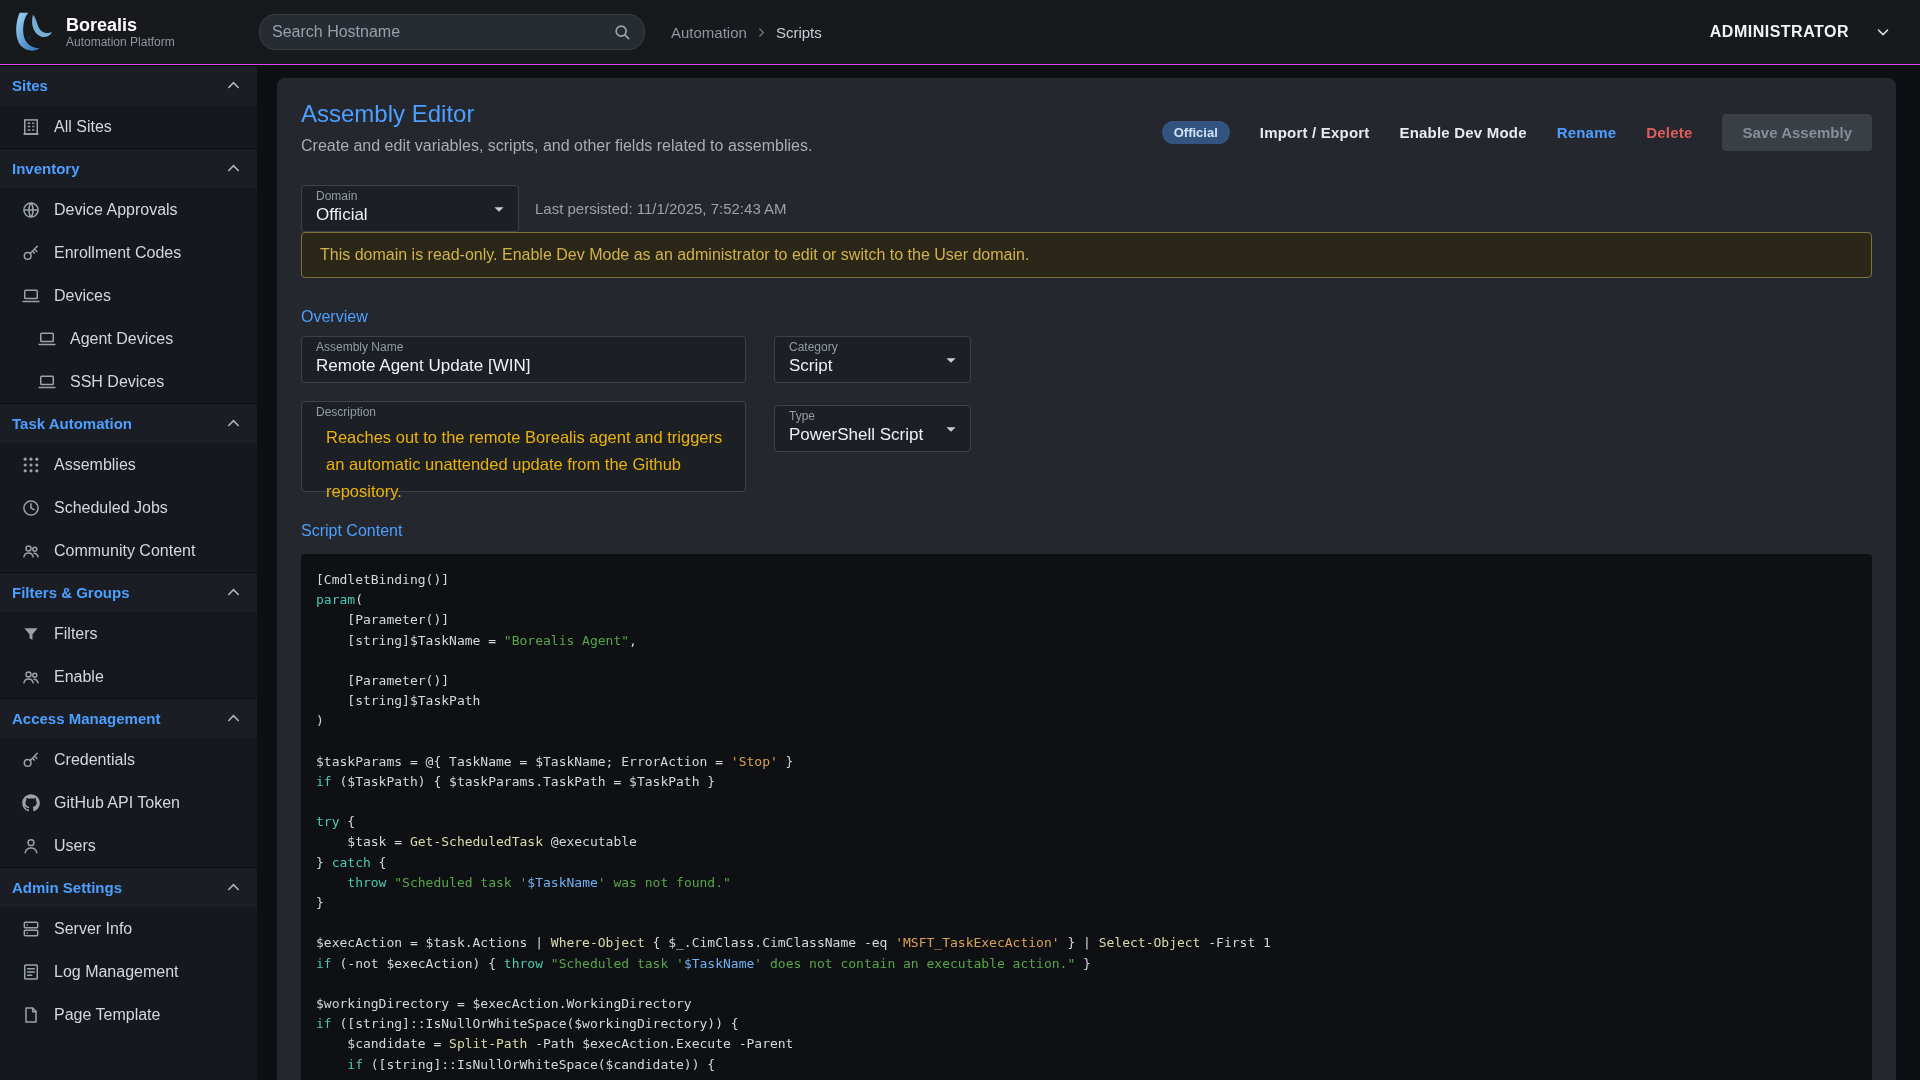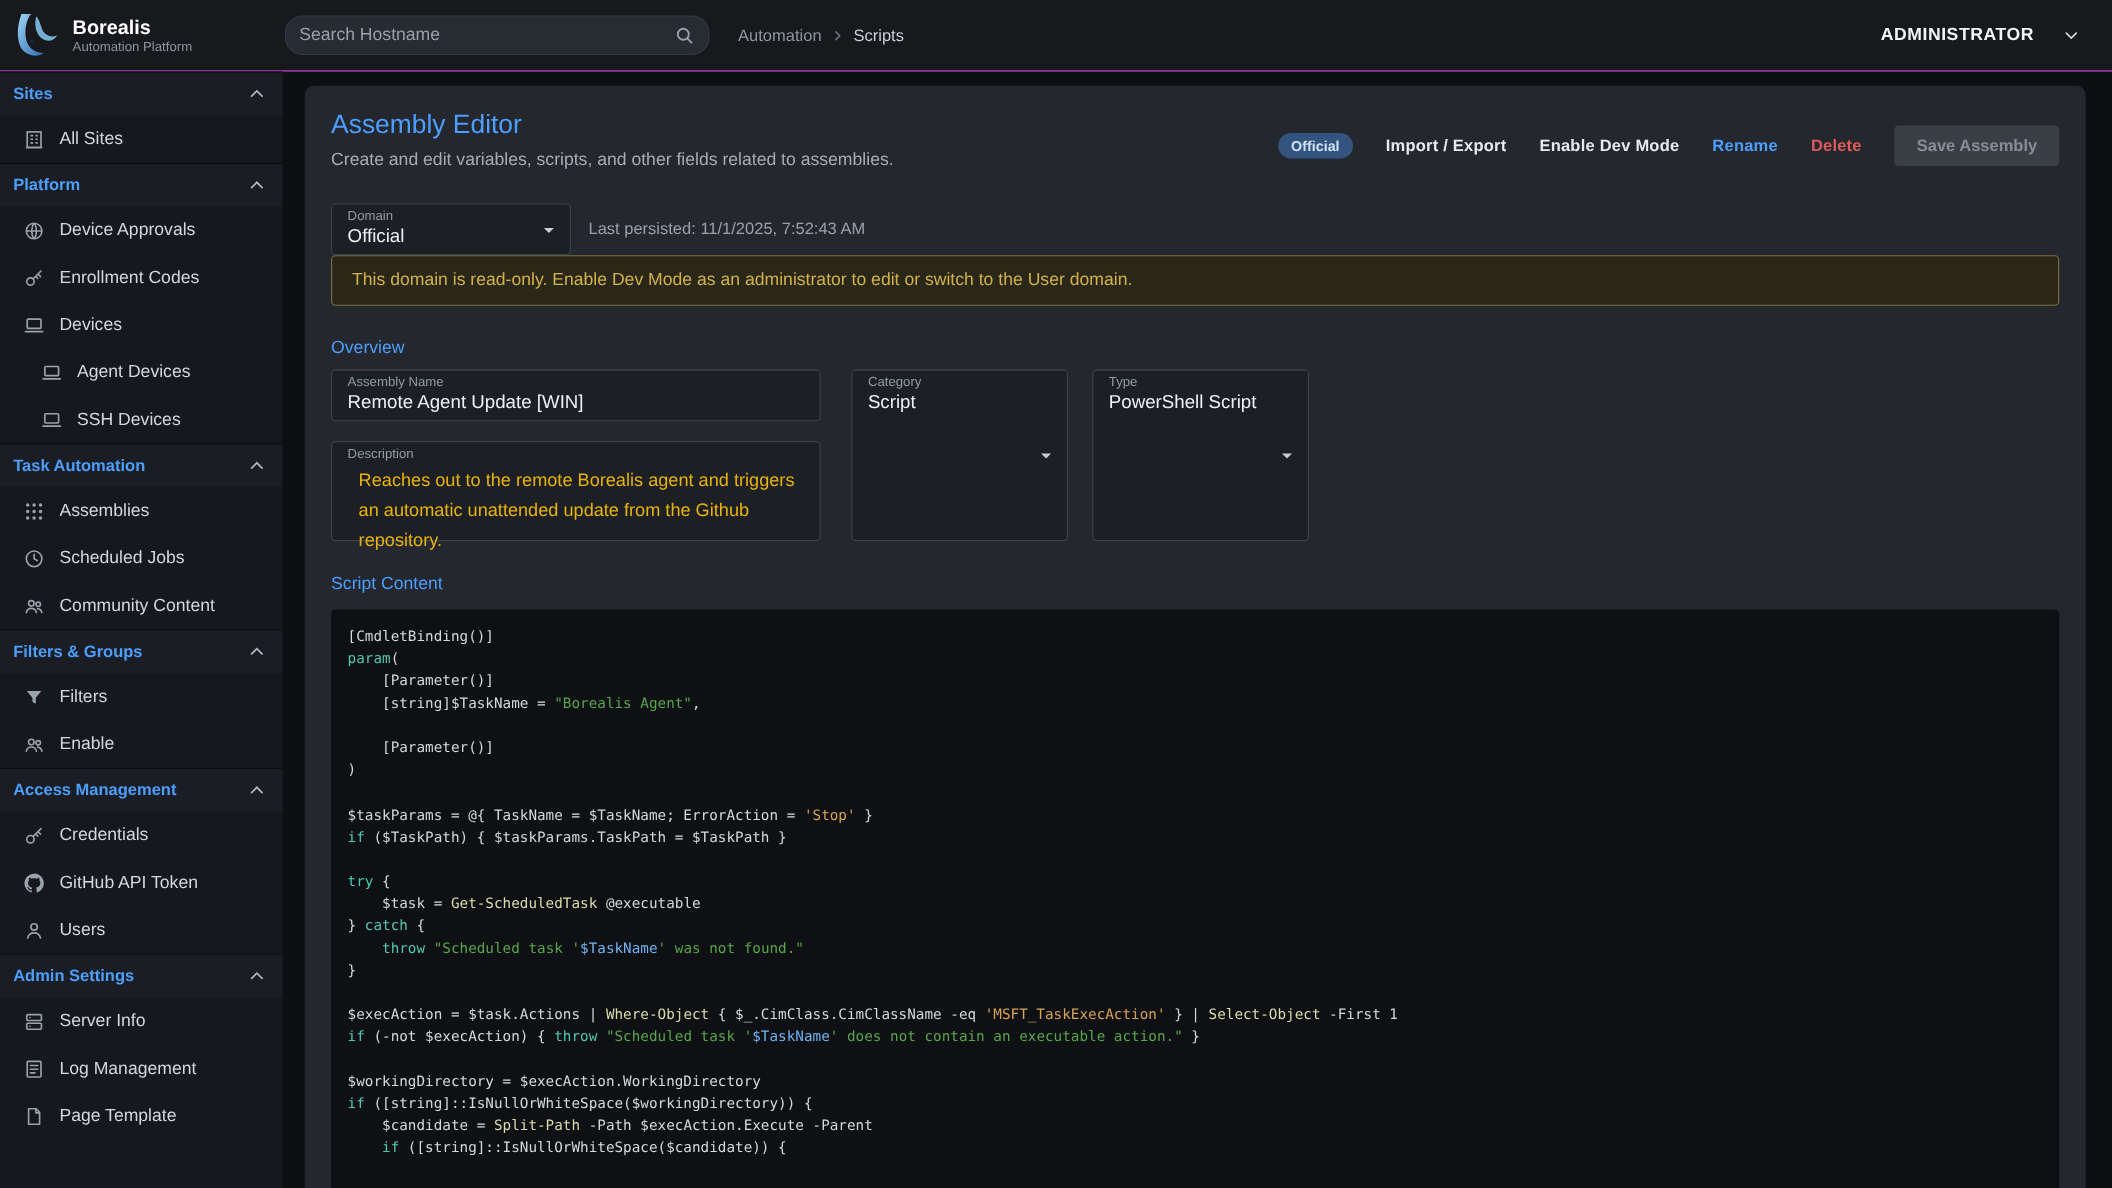--- a/index.html
+++ b/index.html
@@ -63,21 +63,21 @@
   .field .value{font-size:17px;color:#eef1f5;line-height:20px;margin-top:2px;white-space:nowrap;overflow:hidden}
   .field.select{cursor:pointer;padding-right:36px}
   .caret{position:absolute;right:8px;top:50%;transform:translateY(-50%);width:22px;height:22px;color:#c9ced4}
   .domain-row{display:flex;align-items:center;gap:16px;margin-top:30px}
   .persisted{color:#9aa1aa;font-size:15px}
   .warning{border:1px solid #7e7140;background:#2a2719;color:#d2b24a;
     border-radius:4px;padding:13px 18px;font-size:16px}
   .section-label{color:#4d9fff;font-size:16px;margin-top:30px}
   .fields{display:flex;gap:28px;margin-top:10px}
   .col-left{width:445px;display:flex;flex-direction:column;gap:18px}
-  .col-right{display:flex;gap:22px}
+  .col-right{display:flex;flex-direction:column;gap:22px}
   .field.ta{height:91px;cursor:text}
   .ta-value{font-size:16.5px;line-height:27px;color:#eab308;padding:5px 6px 0 10px}
 
   
   .code-editor{margin-top:14px;background:#0e1014;border-radius:4px;height:600px;
     padding:16px 0 0 15px;overflow:hidden;cursor:text}
   .code-line{white-space:pre;font-family:"DejaVu Sans Mono",monospace;font-size:13px;
     line-height:20.2px;height:20.2px}
   .tok-p{color:#d6d8da}
   .tok-k{color:#4ec9b0}
@@ -150,21 +150,21 @@
       <div class="side-item">
         <span class="icon">
           <svg viewBox="0 0 24 24" fill="none" stroke="currentColor" stroke-width="1.8">
             <rect x="4.5" y="3.5" width="15" height="17"></rect>
             <path d="M3 20.5h18M8 7.5h3M13.5 7.5h2.5M8 11.5h3M13.5 11.5h2.5M8 15.5h3M13.5 15.5h2.5"></path>
           </svg>
         </span>
         <span>All Sites</span>
       </div>
       <div class="side-header">
-        <span>Platform</span>
+        <span>Inventory</span>
         <span class="icon chev">
           <svg viewBox="0 0 24 24" fill="none" stroke="currentColor" stroke-width="2" stroke-linecap="round">
             <path d="M6 14.5l6-6 6 6"></path>
           </svg>
         </span>
       </div>
       <div class="side-item">
         <span class="icon">
           <svg viewBox="0 0 24 24" fill="none" stroke="currentColor" stroke-width="1.8">
             <circle cx="12" cy="12" r="8.5"></circle>
@@ -422,20 +422,21 @@
 
       <div class="section-label">Script Content</div>
 
       <div class="code-editor" id="code">
           <div class="code-line"><span class="tok-p">[CmdletBinding()]</span></div>
           <div class="code-line"><span class="tok-k">param</span><span class="tok-p">(</span></div>
           <div class="code-line"><span class="tok-p">    [Parameter()]</span></div>
           <div class="code-line"><span class="tok-p">    [string]$TaskName = </span><span class="tok-s">"Borealis Agent"</span><span class="tok-p">,</span></div>
           <div class="code-line">&nbsp;</div>
           <div class="code-line"><span class="tok-p">    [Parameter()]</span></div>
+          <div class="code-line"><span class="tok-p">    [string]$TaskPath</span></div>
           <div class="code-line"><span class="tok-p">)</span></div>
           <div class="code-line">&nbsp;</div>
           <div class="code-line"><span class="tok-p">$taskParams = @{ TaskName = $TaskName; ErrorAction = </span><span class="tok-q">'Stop'</span><span class="tok-p"> }</span></div>
           <div class="code-line"><span class="tok-k">if</span><span class="tok-p"> ($TaskPath) { $taskParams.TaskPath = $TaskPath }</span></div>
           <div class="code-line">&nbsp;</div>
           <div class="code-line"><span class="tok-k">try</span><span class="tok-p"> {</span></div>
           <div class="code-line"><span class="tok-p">    $task = </span><span class="tok-c">Get-ScheduledTask</span><span class="tok-p"> @executable</span></div>
           <div class="code-line"><span class="tok-p">} </span><span class="tok-k">catch</span><span class="tok-p"> {</span></div>
           <div class="code-line"><span class="tok-p">    </span><span class="tok-k">throw</span><span class="tok-p"> </span><span class="tok-s">"Scheduled task '</span><span class="tok-v">$TaskName</span><span class="tok-s">' was not found."</span></div>
           <div class="code-line"><span class="tok-p">}</span></div>

